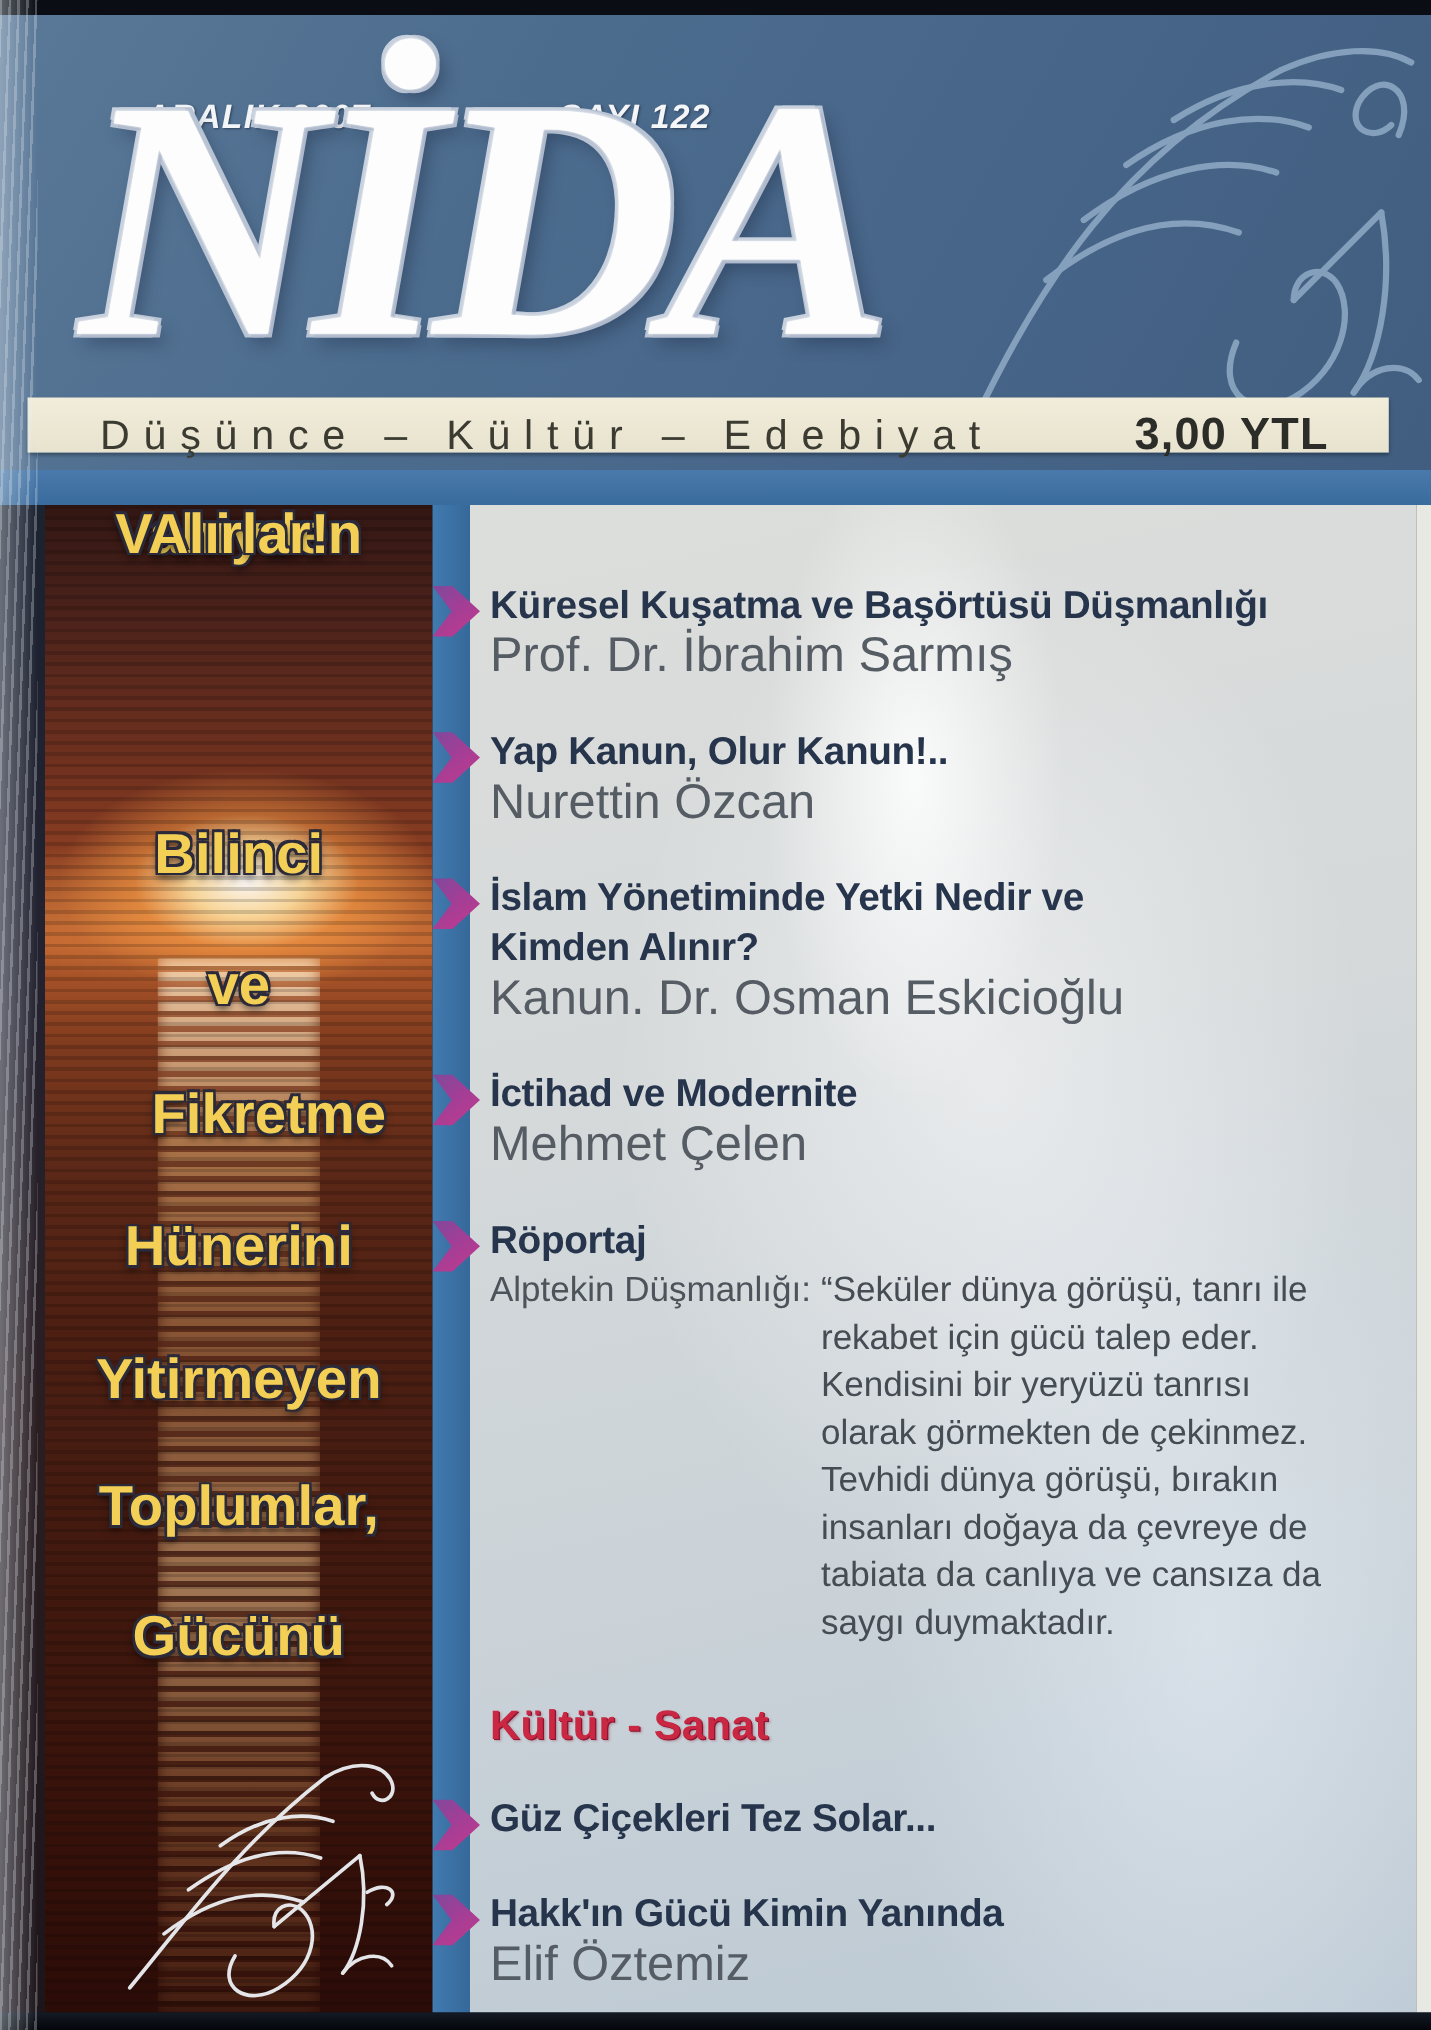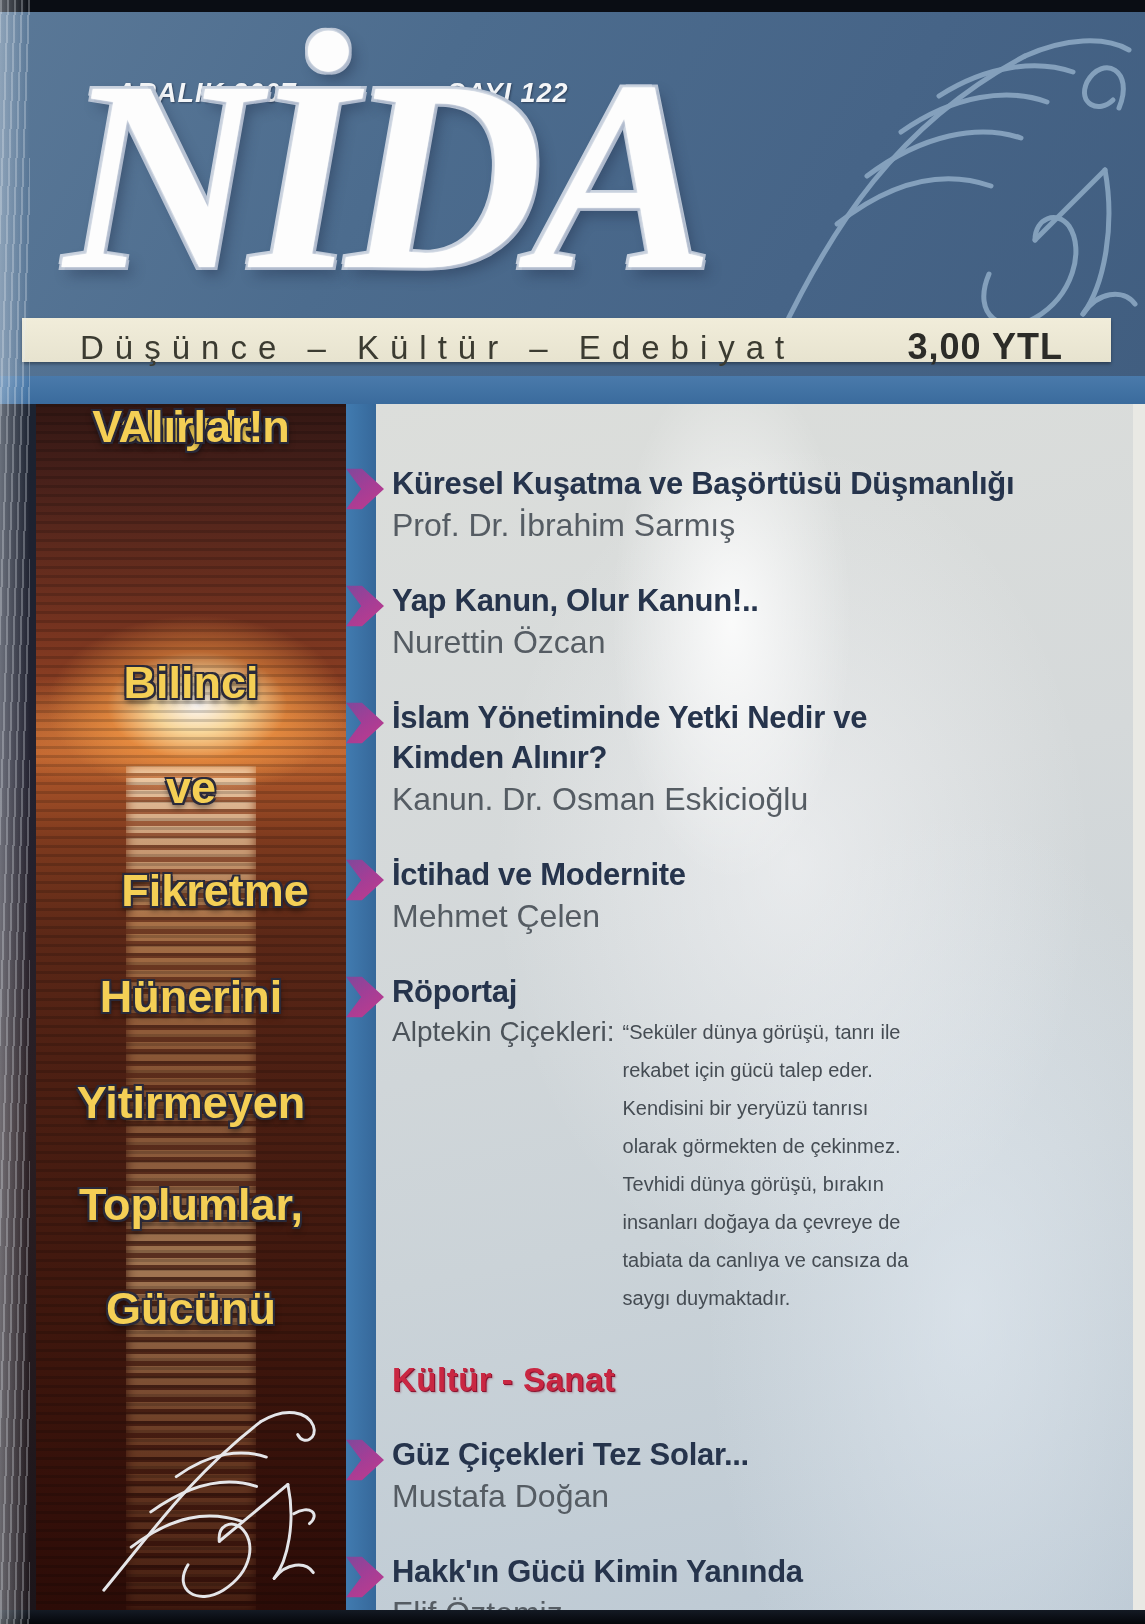--- a/index.html
+++ b/index.html
@@ -97,24 +97,24 @@
         linear-gradient(168deg,#dcdedb 0%,#d5d9da 35%,#cbd3d8 65%,#bcc9d4 100%);
   }
   .toc { position:relative; padding:60px 34px 0 16px; }
   .toc-item { position:relative; margin-bottom:36px; }
   .bullet { position:absolute; left:-46px; top:2px; width:38px; height:46px;
       background:linear-gradient(145deg,#7c4a9c 0%,#a23e96 45%,#c43a8c 100%);
       clip-path:polygon(0% 6%, 42% 6%, 100% 50%, 42% 94%, 0% 94%, 40% 50%);
       filter:drop-shadow(1px 2px 2px rgba(40,20,60,.35)); }
   .toc-title { font-size:31px; font-weight:700; color:#26344c; line-height:40px;
       letter-spacing:-0.3px; white-space:pre-line; }
-  .toc-author { font-size:32px; font-weight:400; color:#555c63; line-height:40px; margin-top:1px; }
+  .toc-author { font-size:39px; font-weight:400; color:#555c63; line-height:40px; margin-top:1px; }
   .interview-row { display:flex; align-items:flex-start; margin-top:1px; }
   .interviewee { flex:0 0 auto; font-size:28px; color:#4c535a; line-height:38px; margin-right:8px; }
-  .quote { flex:1; font-size:20px; color:#454c53; line-height:38px; white-space:pre-line; }
+  .quote { flex:1; font-size:28px; color:#454c53; line-height:38px; white-space:pre-line; }
   .section-heading { margin:44px 0 36px 0; font-size:33px; font-weight:700; color:#c92742;
       letter-spacing:.5px; text-shadow:1px 1px 0 #8c1430, 2px 2px 2px rgba(120,10,40,.3); }
 
   
   .spine-wear { position:absolute; top:0; bottom:0; left:0; width:30px; pointer-events:none;
       background:repeating-linear-gradient(92deg, rgba(235,240,245,.28) 0 2px, rgba(235,240,245,0) 2px 7px),
                  linear-gradient(90deg, rgba(220,228,236,.4), rgba(220,228,236,0));
       z-index:5; }
 </style>
 </head>
@@ -206,38 +206,37 @@
         <div class="toc-item">
           <span class="bullet"></span>
           <div class="toc-title">İctihad ve Modernite</div>
           <div class="toc-author">Mehmet Çelen</div>
         </div>
 
         <div class="toc-item">
           <span class="bullet"></span>
           <div class="toc-title">Röportaj</div>
           <div class="interview-row">
-            <span class="interviewee">Alptekin Çiçekleri:</span>
+            <span class="interviewee">Alptekin Düşmanlığı:</span>
             <span class="quote">“Seküler dünya görüşü, tanrı ile
 rekabet için gücü talep eder.
 Kendisini bir yeryüzü tanrısı
 olarak görmekten de çekinmez.
 Tevhidi dünya görüşü, bırakın
 insanları doğaya da çevreye de
 tabiata da canlıya ve cansıza da
 saygı duymaktadır.</span>
           </div>
         </div>
 
         <div class="section-heading">Kültür - Sanat</div>
 
         <div class="toc-item">
           <span class="bullet"></span>
           <div class="toc-title">Güz Çiçekleri Tez Solar...</div>
-          <div class="toc-author">Mustafa Doğan</div>
         </div>
 
         <div class="toc-item">
           <span class="bullet"></span>
           <div class="toc-title">Hakk'ın Gücü Kimin Yanında</div>
           <div class="toc-author">Elif Öztemiz</div>
         </div>
 
       </div>
     </div>

